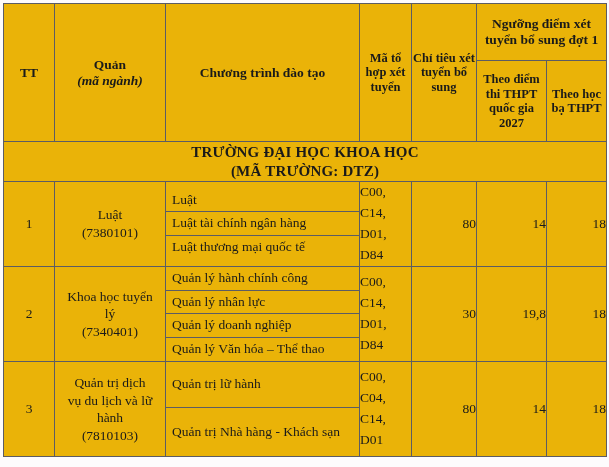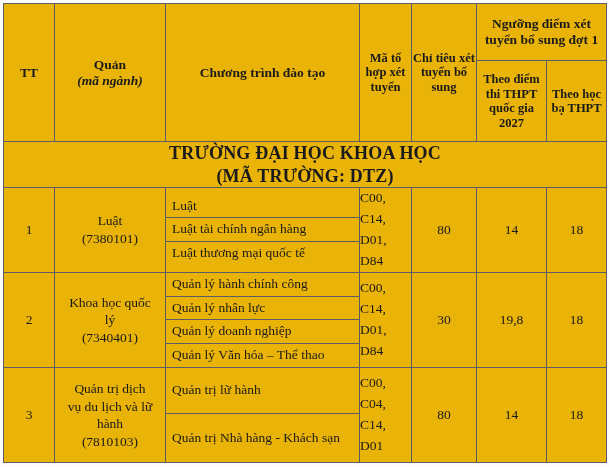--- a/index.html
+++ b/index.html
@@ -81,21 +81,21 @@
     font-size: 12.5px;
     line-height: 1.16;
     height: 80px;
     padding: 1px 1px;
   }
 
   
   td.school-banner {
     text-align: center;
     font-weight: bold;
-    font-size: 18px;
+    font-size: 15px;
     line-height: 1.25;
     height: 39px;
     padding: 3px 0 4px 0;
     letter-spacing: 0.2px;
   }
   td.school-banner .ln { display: block; }
 
   
   td.tt-cell {
     text-align: center;
@@ -112,21 +112,21 @@
   td.ma-cell {
     text-align: left;
     font-size: 13.5px;
     line-height: 1.55;
     padding: 3px 0 3px 5px;
     vertical-align: top;
   }
   td.ma-cell .ln { display: block; }
 
   td.num-cell {
-    text-align: center;
+    text-align: right;
     font-size: 13.5px;
   }
 
   
   table.subprog {
     width: 100%;
     border-collapse: collapse;
     table-layout: fixed;
   }
   table.subprog td {
@@ -217,21 +217,21 @@
           <span class="ln">D84</span>
         </td>
         <td class="num-cell">80</td>
         <td class="num-cell">14</td>
         <td class="num-cell">18</td>
       </tr>
 
       <tr>
         <td class="tt-cell">2</td>
         <td class="nganh-cell">
-          <span class="ln">Khoa học quốc</span>
+          <span class="ln">Khoa học tuyển</span>
           <span class="ln">lý</span>
           <span class="ln">(7340401)</span>
         </td>
         <td class="prog-host">
           <table class="subprog">
             <tbody>
                 <tr>
               <td class="h28">Quản lý hành chính công</td>
             </tr>
             <tr>

